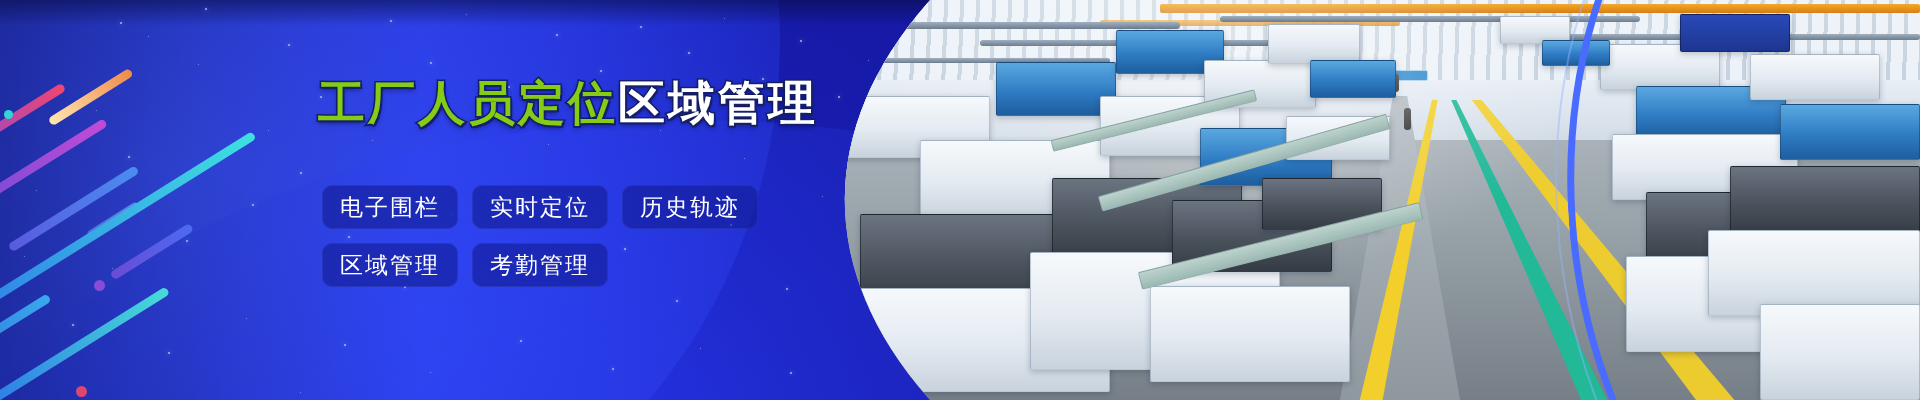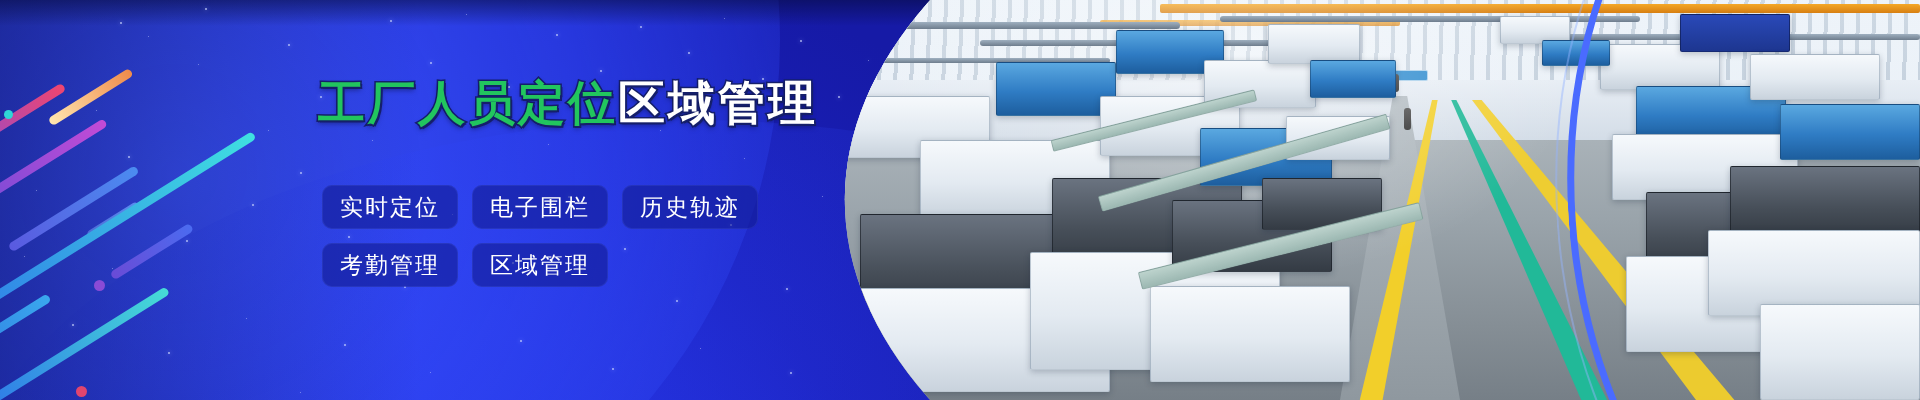--- a/index.html
+++ b/index.html
@@ -184,21 +184,21 @@
   .title{
     position:absolute;top:78px;left:0;
     white-space:nowrap;
     font-size:47px;
     font-weight:bold;
     letter-spacing:3px;
     line-height:1.05;
     margin:0;
   }
   .title .hl{
-    color:#22c55e;
+    color:#84cc16;
     -webkit-text-stroke:3px #16206e;
     paint-order:stroke fill;
     text-shadow:0 2px 0 #151f6a, 2px 2px 0 #151f6a, 0 3px 5px rgba(5,10,50,.5);
   }
   .title .plain{
     color:#ffffff;
     -webkit-text-stroke:3px #16206e;
     paint-order:stroke fill;
     text-shadow:0 2px 0 #151f6a, 2px 2px 0 #151f6a, 0 3px 5px rgba(5,10,50,.5);
   }
@@ -366,24 +366,24 @@
     </div>
     <div class="arc-outline"></div>
     <div class="arc-outline2"></div>
   </div>
 
   <div class="content">
     <h1 class="title"><span class="hl">工厂人员定位</span><span class="plain">区域管理</span></h1>
 
     <div class="tags">
       <div class="tag-row">
+        <div class="tag">电子围栏</div>
         <div class="tag">实时定位</div>
-        <div class="tag">电子围栏</div>
         <div class="tag">历史轨迹</div>
       </div>
       <div class="tag-row">
+        <div class="tag">区域管理</div>
         <div class="tag">考勤管理</div>
-        <div class="tag">区域管理</div>
       </div>
     </div>
   </div>
 
 </div>
 
 </body></html>

